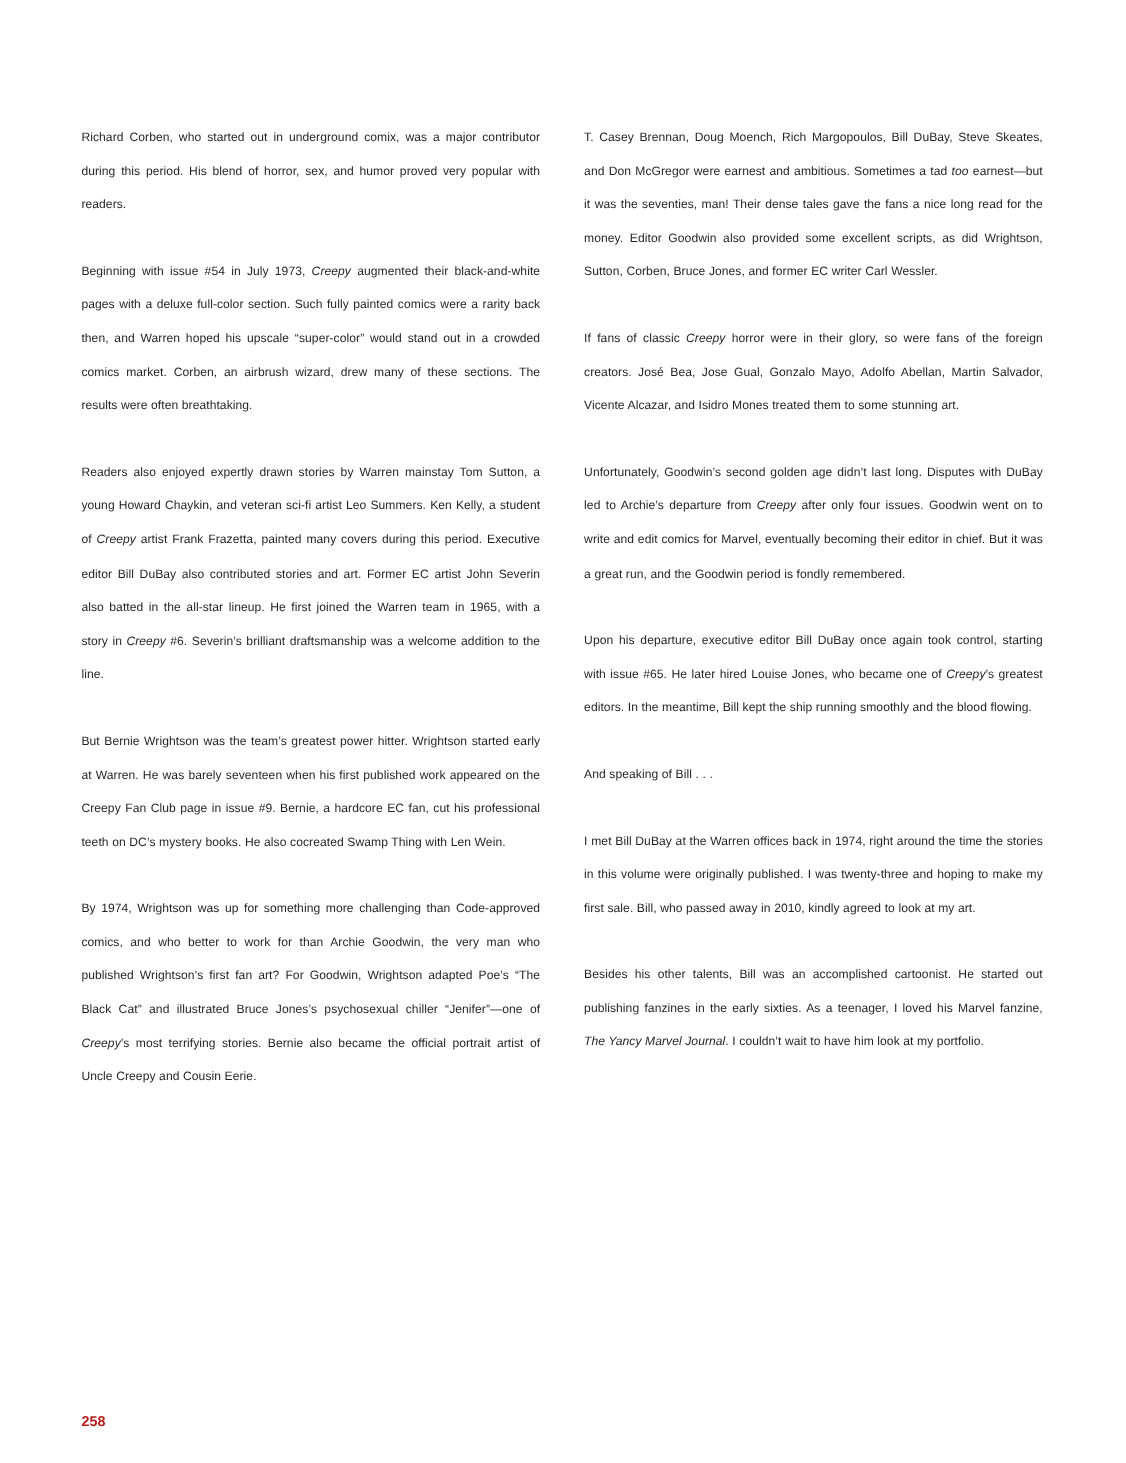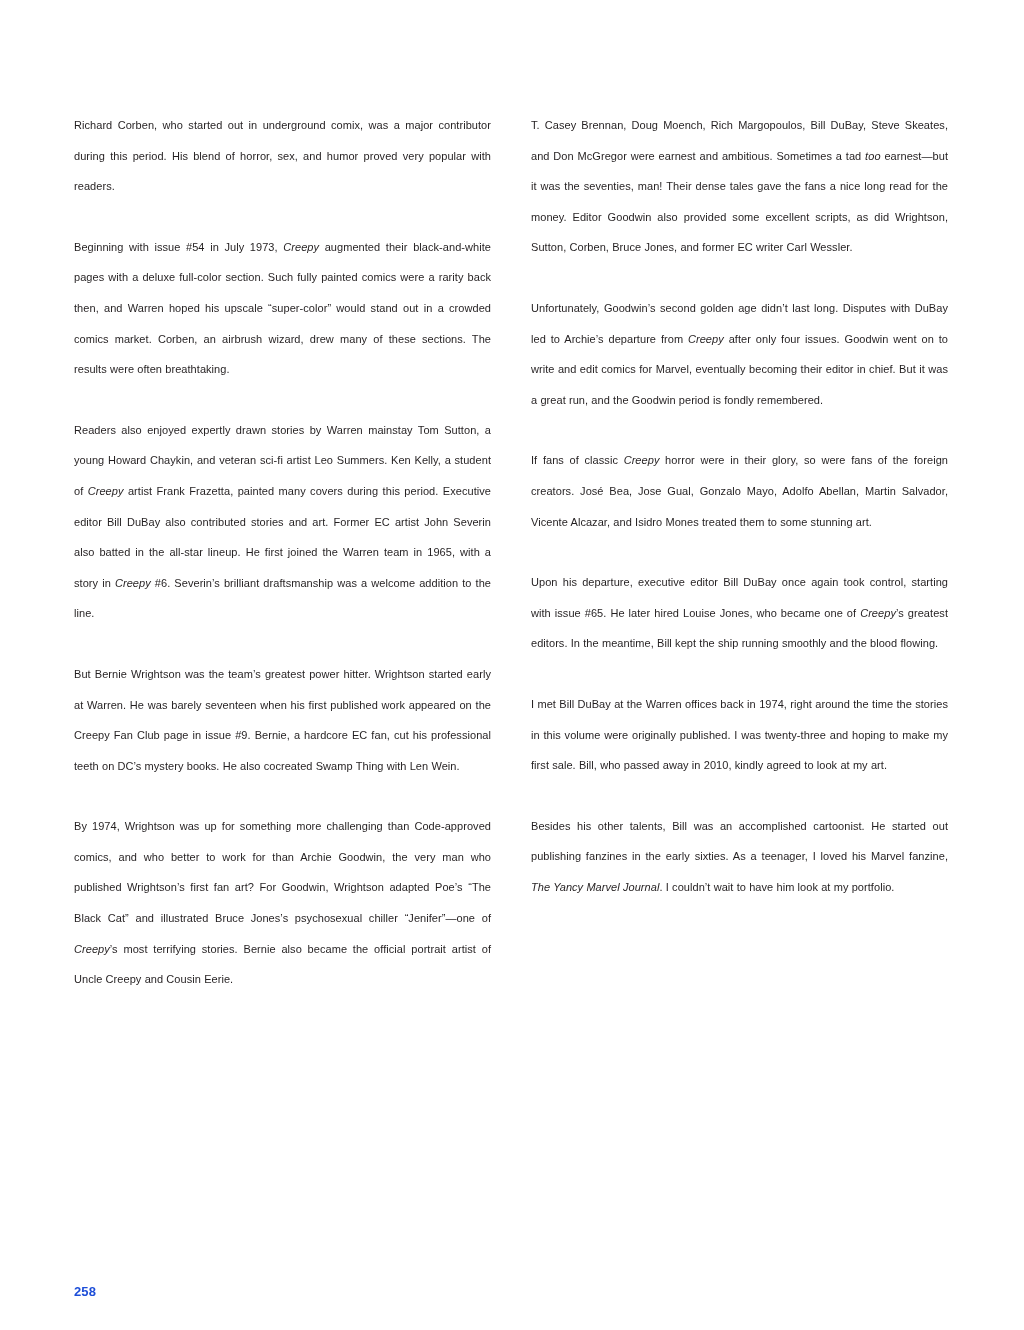--- a/index.html
+++ b/index.html
@@ -49,44 +49,45 @@
     text-align: left;
   }
   .para i, .para em {
   }
   .folio {
     position: absolute;
     left: 74px;
     top: 1284px;
     font-size: 13px;
     font-weight: bold;
-    color: #1d4ed8;
+    color: #b91c1c;
     letter-spacing: 0.01em;
   }
 </style>
 </head>
 <body>
 
 <div class="page">
 
   <div class="columns">
 
     <div class="column" id="left-col">
         <p class="para"><span>Richard Corben, who started out in underground comix, was a major contributor during this period. His blend of horror, sex, and humor proved very popular with readers.</span></p>
         <p class="para"><span>Beginning with issue #54 in July 1973, </span><em>Creepy</em><span> augmented their black-and-white pages with a deluxe full-color section. Such fully painted comics were a rarity back then, and Warren hoped his upscale “super-color” would stand out in a crowded comics market. Corben, an airbrush wizard, drew many of these sections. The results were often breathtaking.</span></p>
         <p class="para"><span>Readers also enjoyed expertly drawn stories by Warren mainstay Tom Sutton, a young Howard Chaykin, and veteran sci-fi artist Leo Summers. Ken Kelly, a student of </span><em>Creepy</em><span> artist Frank Frazetta, painted many covers during this period. Executive editor Bill DuBay also contributed stories and art. Former EC artist John Severin also batted in the all-star lineup. He first joined the Warren team in 1965, with a story in </span><em>Creepy</em><span> #6. Severin’s brilliant draftsmanship was a welcome addition to the line.</span></p>
         <p class="para"><span>But Bernie Wrightson was the team’s greatest power hitter. Wrightson started early at Warren. He was barely seventeen when his first published work appeared on the Creepy Fan Club page in issue #9. Bernie, a hardcore EC fan, cut his professional teeth on DC’s mystery books. He also cocreated Swamp Thing with Len Wein.</span></p>
         <p class="para"><span>By 1974, Wrightson was up for something more challenging than Code-approved comics, and who better to work for than Archie Goodwin, the very man who published Wrightson’s first fan art? For Goodwin, Wrightson adapted Poe’s “The Black Cat” and illustrated Bruce Jones’s psychosexual chiller “Jenifer”—one of </span><em>Creepy</em><span>’s most terrifying stories. Bernie also became the official portrait artist of Uncle Creepy and Cousin Eerie.</span></p>
       </div>
 
     <div class="column" id="right-col">
         <p class="para"><span>T. Casey Brennan, Doug Moench, Rich Margopoulos, Bill DuBay, Steve Skeates, and Don McGregor were earnest and ambitious. Sometimes a tad </span><em>too</em><span> earnest—but it was the seventies, man! Their dense tales gave the fans a nice long read for the money. Editor Goodwin also provided some excellent scripts, as did Wrightson, Sutton, Corben, Bruce Jones, and former EC writer Carl Wessler.</span></p>
+        <p class="para"><span>If fans of classic </span><em>Creepy</em><span> horror were in their glory, so were fans of the foreign creators. José Bea, Jose Gual, Gonzalo Mayo, Adolfo Abellan, Martin Salvador, Vicente Alcazar, and Isidro Mones treated them to some stunning art.</span></p>
         <p class="para"><span>Unfortunately, Goodwin’s second golden age didn’t last long. Disputes with DuBay led to Archie’s departure from </span><em>Creepy</em><span> after only four issues. Goodwin went on to write and edit comics for Marvel, eventually becoming their editor in chief. But it was a great run, and the Goodwin period is fondly remembered.</span></p>
-        <p class="para"><span>If fans of classic </span><em>Creepy</em><span> horror were in their glory, so were fans of the foreign creators. José Bea, Jose Gual, Gonzalo Mayo, Adolfo Abellan, Martin Salvador, Vicente Alcazar, and Isidro Mones treated them to some stunning art.</span></p>
         <p class="para"><span>Upon his departure, executive editor Bill DuBay once again took control, starting with issue #65. He later hired Louise Jones, who became one of </span><em>Creepy</em><span>’s greatest editors. In the meantime, Bill kept the ship running smoothly and the blood flowing.</span></p>
+        <p class="para nojust"><span>And speaking of Bill . . .</span></p>
         <p class="para"><span>I met Bill DuBay at the Warren offices back in 1974, right around the time the stories in this volume were originally published. I was twenty-three and hoping to make my first sale. Bill, who passed away in 2010, kindly agreed to look at my art.</span></p>
         <p class="para"><span>Besides his other talents, Bill was an accomplished cartoonist. He started out publishing fanzines in the early sixties. As a teenager, I loved his Marvel fanzine, </span><em>The Yancy Marvel Journal</em><span>. I couldn’t wait to have him look at my portfolio.</span></p>
       </div>
 
   </div>
 
   <div class="folio">258</div>
 
 </div>
 

